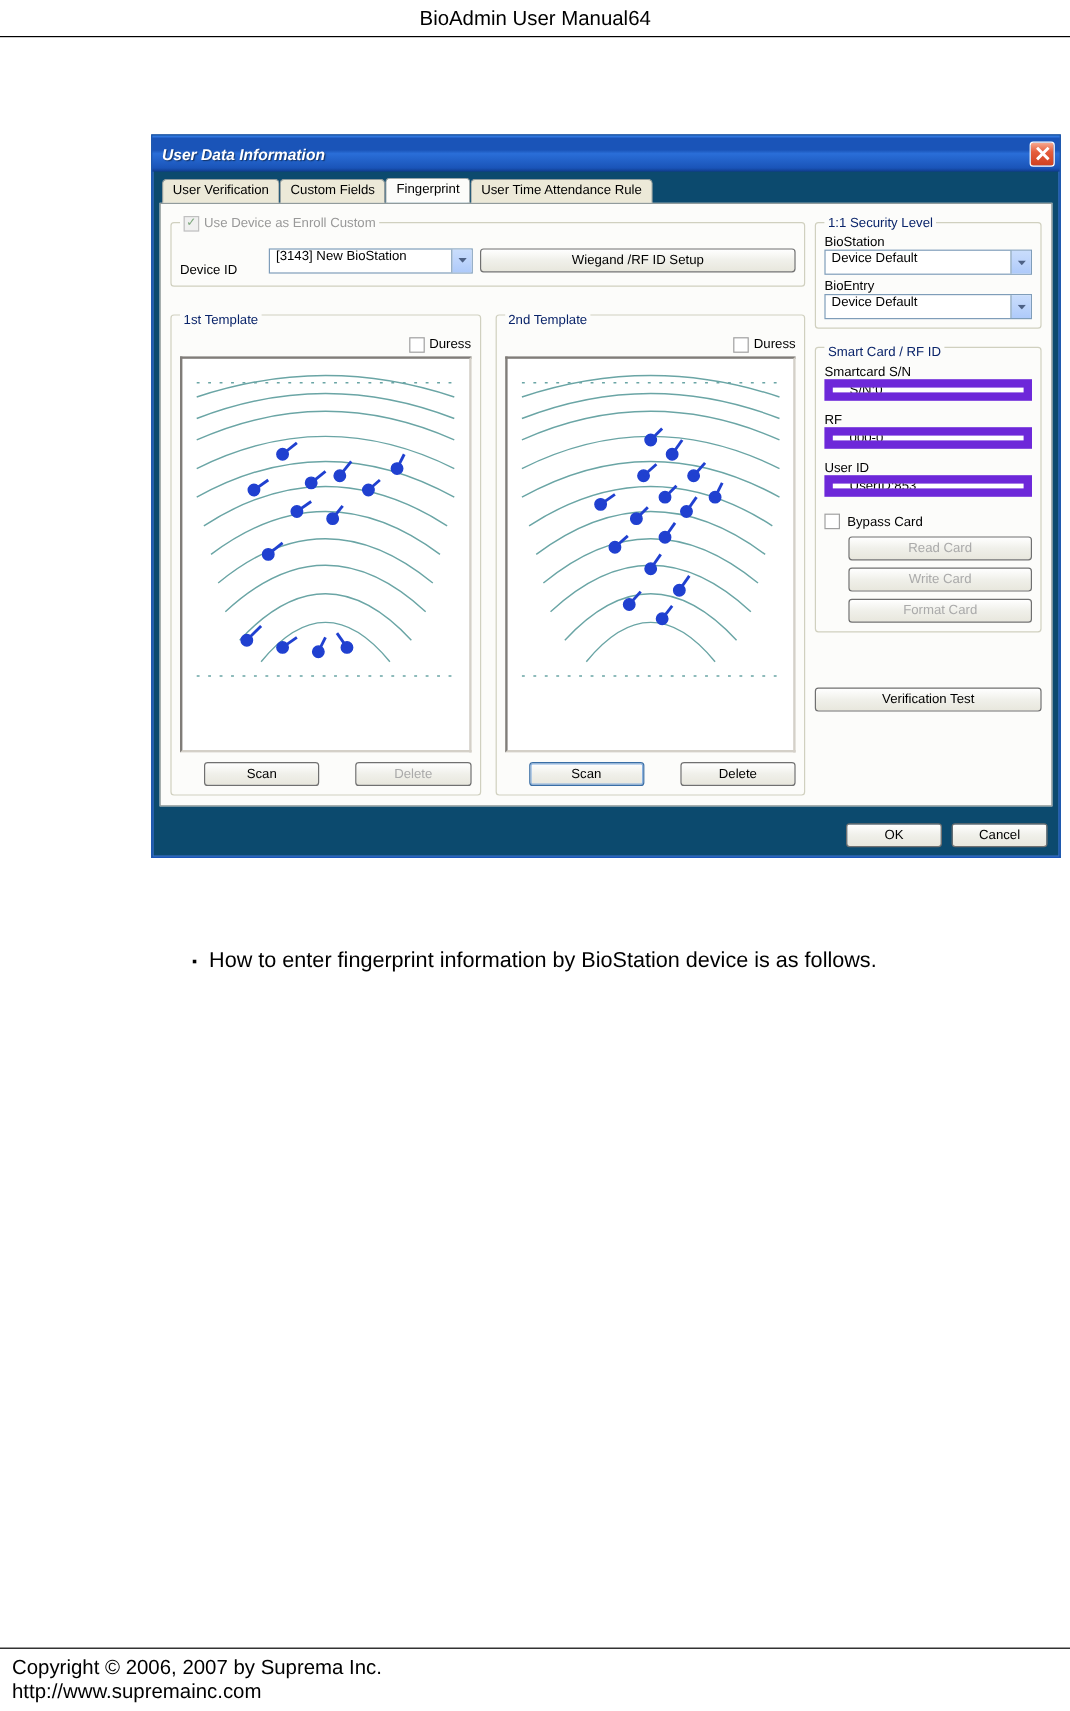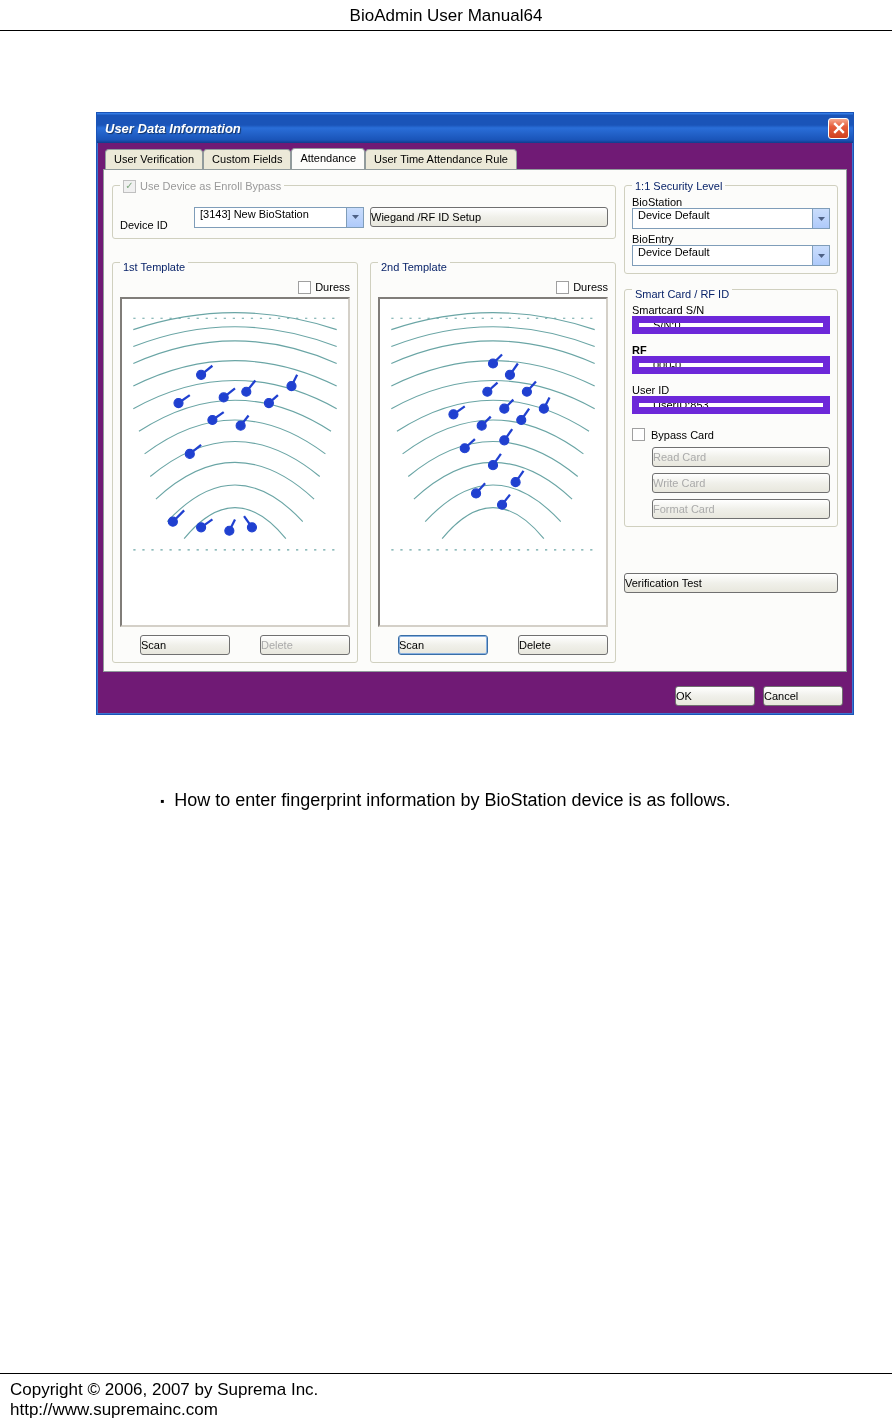--- a/index.html
+++ b/index.html
@@ -25,25 +25,25 @@
     left: 0; right: 0;
     display: flex;
     justify-content: space-between;
     padding: 6px 10px;
     border-top: 1px solid #000;
     font-size: 17px;
     flex-direction: column;
   }
   .dialog {
     position: absolute;
-    left: 96px;
+    left: 126px;
     top: 112px;
     width: 758px;
     border: 1px solid #1a54b8;
-    background: #701a75;
+    background: #0c4a6e;
     font-size: 11px;
     box-shadow: 0 0 0 1px #3b73d1 inset;
   }
   .titlebar {
     height: 30px;
     background: linear-gradient(to bottom, #3a85f0 0%, #1a54b8 8%, #1a54b8 40%, #2a6ed8 50%, #1a54b8 90%, #0f3b8c 100%);
     display: flex;
     align-items: center;
     justify-content: space-between;
     padding: 0 4px 0 8px;
@@ -139,36 +139,36 @@
     border-left: 1px solid #7f9db9;
     display: flex; align-items: center; justify-content: center;
   }
   .combo .drop svg { width: 7px; height: 4px; }
   .btn {
     border: 1px solid #707070;
     background: linear-gradient(to bottom,#fff,#f0f0ea 50%,#e8e7dd);
     border-radius: 3px;
     padding: 3px 0;
     font-size: 11px;
-    text-align: left;
+    text-align: center;
     min-width: 70px;
   }
   .btn.disabled { color: #aaa; }
   .btn.highlight { border: 1px solid #3a6ea5; box-shadow: 0 0 0 1px #88b0e0 inset; }
   .input {
     border: 7px solid #6d28d9;
     background: #fff;
     height: 18px;
     padding: 1px 14px;
     font-size: 11px;
     width: 100%;
   }
   .columns { display: flex; gap: 8px; }
   .col-left { flex: 1; display: flex; gap: 8px; flex-direction: column;}
-  .col-right { width: 214px; }
+  .col-right { width: 189px; }
   .template-area { display: flex; gap: 12px; }
   .template-box { flex: 1; }
   .fp-display {
     border: 2px inset #d4d0c8;
     background: #fff;
     height: 330px;
     margin-top: 3px;
     display: flex;
     align-items: flex-start;
     justify-content: center;
@@ -210,35 +210,35 @@
     <div class="close-btn">
       <svg viewBox="0 0 10 10">
           <path d="M1 1 L9 9 M9 1 L1 9" stroke="#fff" stroke-width="2" fill="none"></path>
         </svg>
     </div>
   </div>
 
   <div class="tabs">
     <div class="tab">User Verification</div>
     <div class="tab">Custom Fields</div>
-    <div class="tab active">Attendance</div>
+    <div class="tab active">Fingerprint</div>
     <div class="tab">User Time Attendance Rule</div>
   </div>
 
   <div class="tabpanel">
     <div class="columns">
       <div class="col-left">
 
         <div class="groupbox" style="padding-top:2px;">
           <div class="group-frame"></div>
           <span style="display:inline-flex;align-items:center;gap:4px;position:relative;top:-1px;background:#fcfcfa;padding:0 3px;z-index:1;">
             <span class="checkbox disabled">
                 <span class="check">✓</span>
               </span>
-            <span class="label-disabled">Use Device as Enroll Bypass</span>
+            <span class="label-disabled">Use Device as Enroll Custom</span>
           </span>
           <div class="row" style="margin-top:10px;position:relative;z-index:1;">
             <span style="width:68px;margin-top:15px;">Device ID</span>
             <div class="combo" style="width:170px;">
               <span class="text">[3143] New BioStation</span>
               <span class="drop">
                   <svg viewBox="0 0 7 4">
                     <path d="M0 0 L3.5 4 L7 0 Z" fill="#4d6185"></path>
                   </svg>
                 </span>
@@ -411,21 +411,21 @@
             </div>
           </div>
         </div>
 
         <div class="groupbox">
           <div class="group-frame"></div>
           <span class="group-legend">Smart Card / RF ID</span>
           <div style="position:relative;z-index:1;">
             <div class="right-label" style="margin-top:-2px;">Smartcard S/N</div>
             <input class="input" value="S/N:0" style="">
-            <div class="right-label" style="margin-top:10px;font-weight:bold;">RF</div>
+            <div class="right-label" style="margin-top:10px;">RF</div>
             <input class="input" value="000-0" style="">
             <div class="right-label" style="margin-top:10px;">User ID</div>
             <input class="input" value="UserID:853" style="">
             <div class="row" style="margin-top:14px;">
               <span class="checkbox"></span>
               <span>Bypass Card</span>
             </div>
             <div style="padding-left:20px;margin-top:6px;">
               <div class="btn disabled" style="width:100%;margin-bottom:6px;">Read Card</div>
               <div class="btn disabled" style="width:100%;margin-bottom:6px;">Write Card</div>

